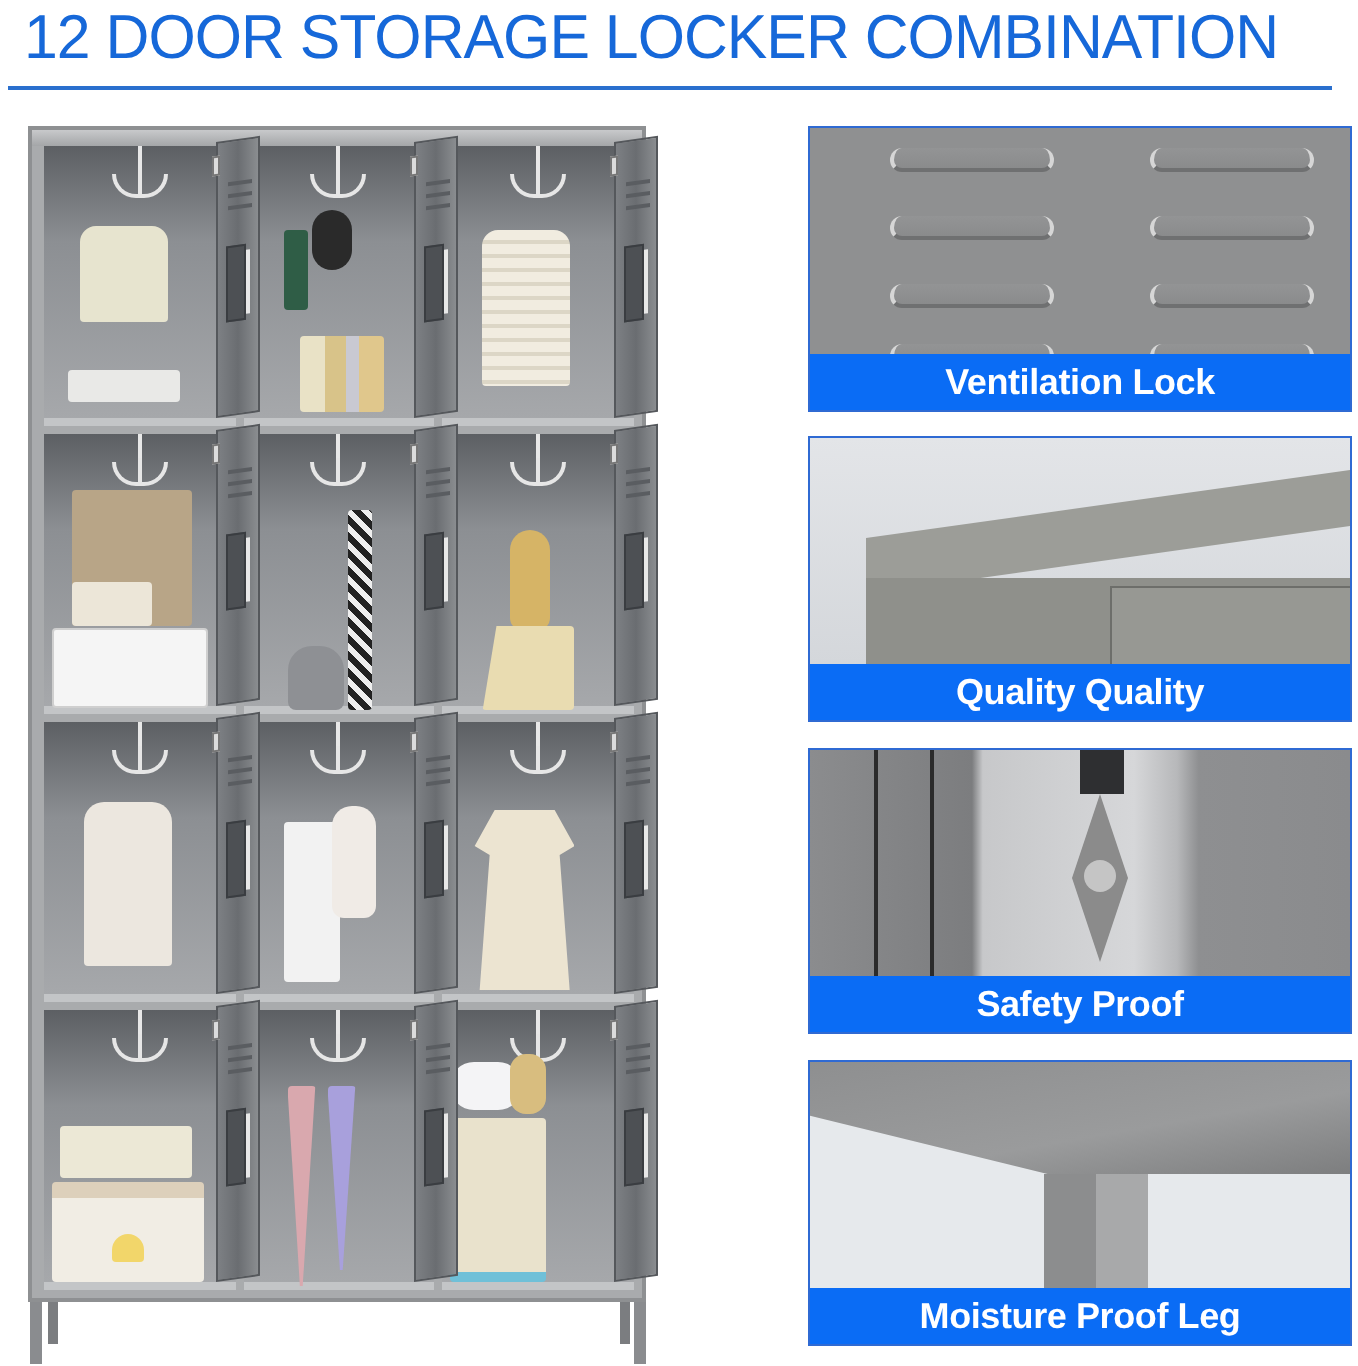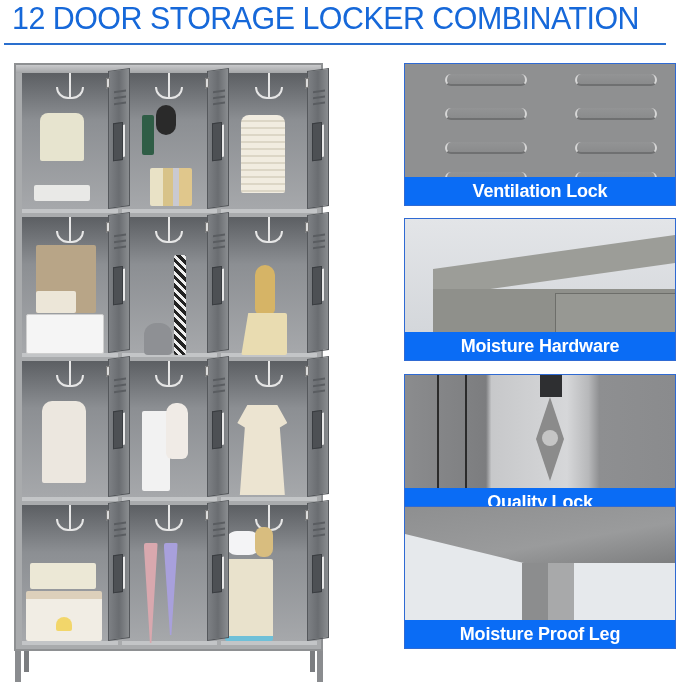--- a/index.html
+++ b/index.html
@@ -286,33 +286,33 @@
   </div>
   <div class="panel-label">Ventilation Lock</div>
 </div>
 
 <div class="panel" style="top:218px;">
   <div class="panel-img hw-img">
     <div class="hw-top"></div>
     <div class="hw-body"></div>
     <div class="hw-door"></div>
   </div>
-  <div class="panel-label">Moisture Hardware</div>
+  <div class="panel-label">Quality Quality</div>
 </div>
 
 <div class="panel" style="top:374px;">
   <div class="panel-img lock-img">
     <div class="lock-bar" style="left:32px;"></div>
     <div class="lock-bar" style="left:60px;"></div>
     <div class="lock-block"></div>
     <div class="lock-plate"></div>
     <div class="lock-hole"></div>
   </div>
-  <div class="panel-label">Quality Lock</div>
-</div>
-
-<div class="panel" style="top:506px;">
+  <div class="panel-label">Safety Proof</div>
+</div>
+
+<div class="panel" style="top:530px;">
   <div class="panel-img leg-img">
     <div class="leg-slab"></div>
     <div class="leg-post"></div>
   </div>
   <div class="panel-label">Moisture Proof Leg</div>
 </div>
 
 </body></html>

